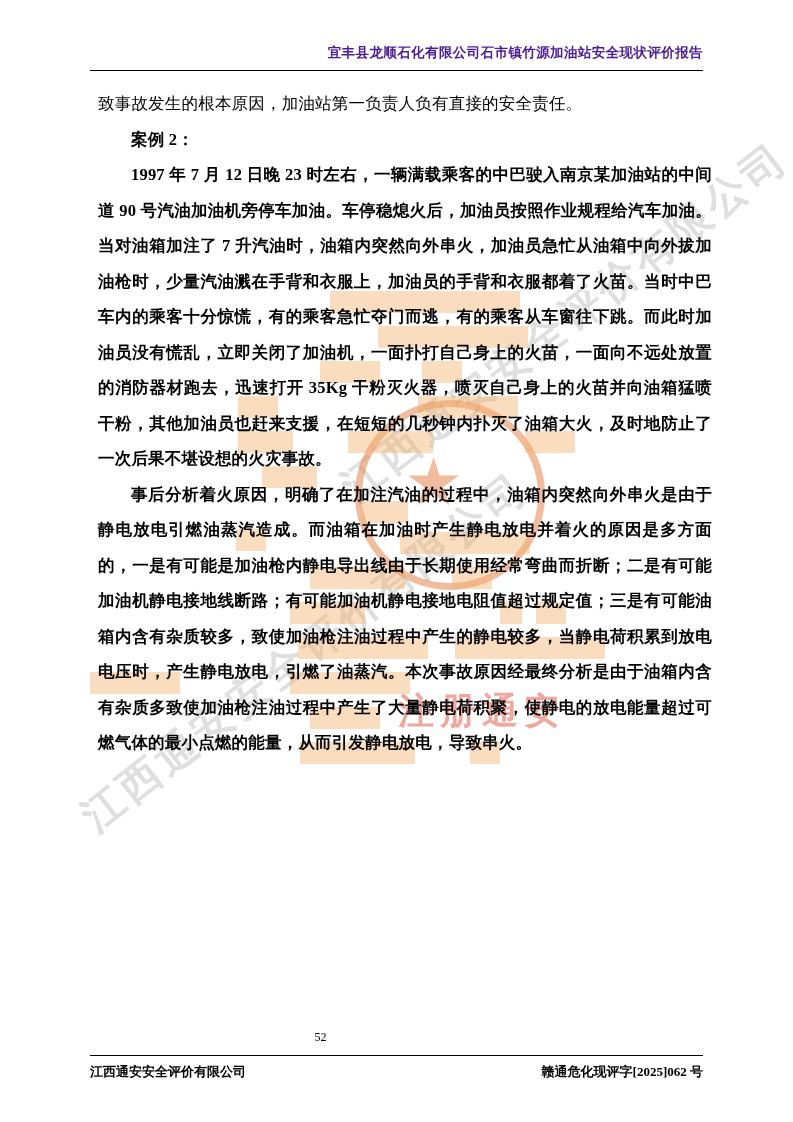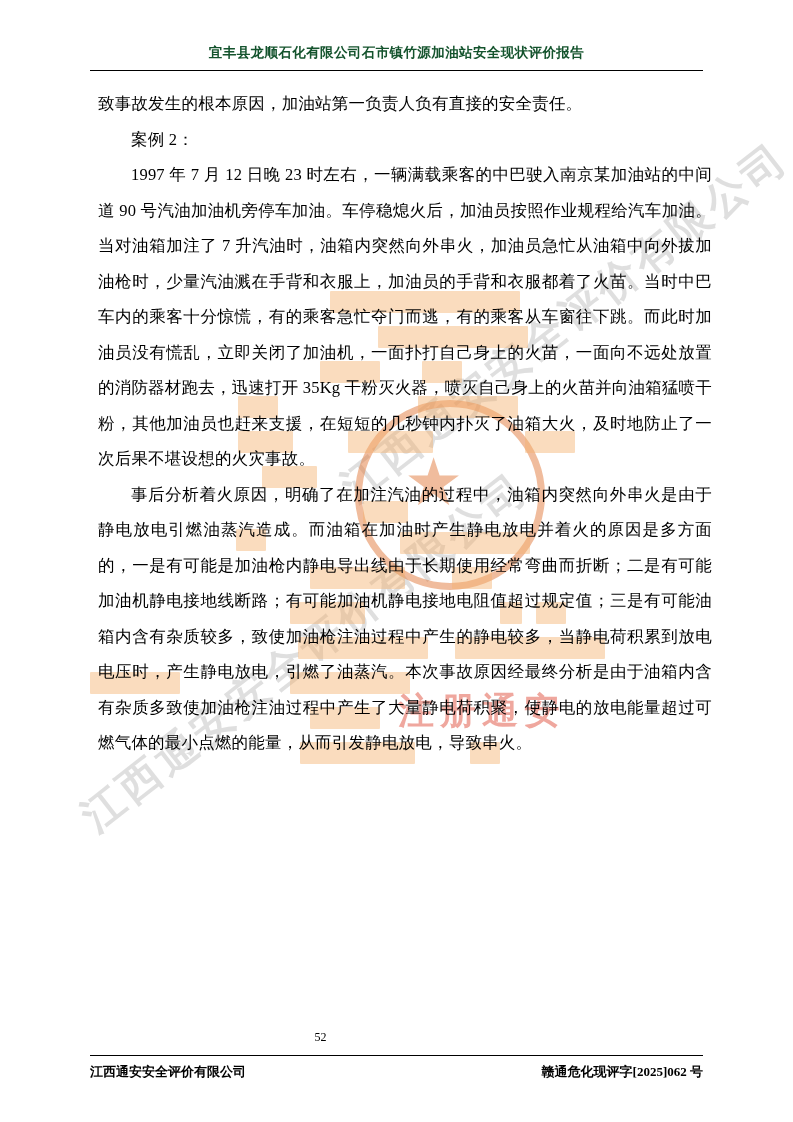--- a/index.html
+++ b/index.html
@@ -17,26 +17,26 @@
     font-family: "Liberation Serif", "DejaVu Serif", serif;
     color: #000000;
   }
 
   
   .header {
     position: absolute;
     left: 90px;
     top: 44px;
     width: 613px;
-    text-align: center;
+    text-align: right;
     font-family: "Liberation Serif", "DejaVu Serif", serif;
     font-size: 13.5px;
     font-weight: bold;
     letter-spacing: 0.4px;
-    color: #14532d;
+    color: #4c1d95;
   }
   .header-rule {
     position: absolute;
     left: 90px;
     top: 70px;
     width: 613px;
     height: 1px;
     background: #000;
   }
 
@@ -50,20 +50,21 @@
   .para {
     font-size: 16.5px;
     line-height: 35.5px;
     text-align: justify;
     text-justify: inter-ideograph;
     margin: 0;
     letter-spacing: 0.2px;
   }
   .indent2 {
     text-indent: 33px;
+    font-weight: bold;
   }
 
   
   .footer-rule {
     position: absolute;
     left: 90px;
     top: 1055px;
     width: 613px;
     height: 1px;
     background: #000;

